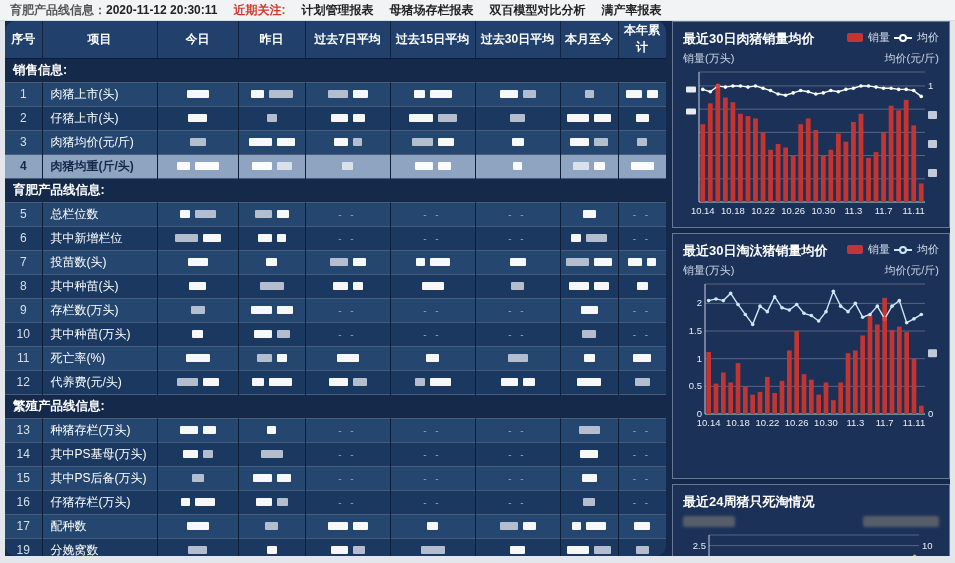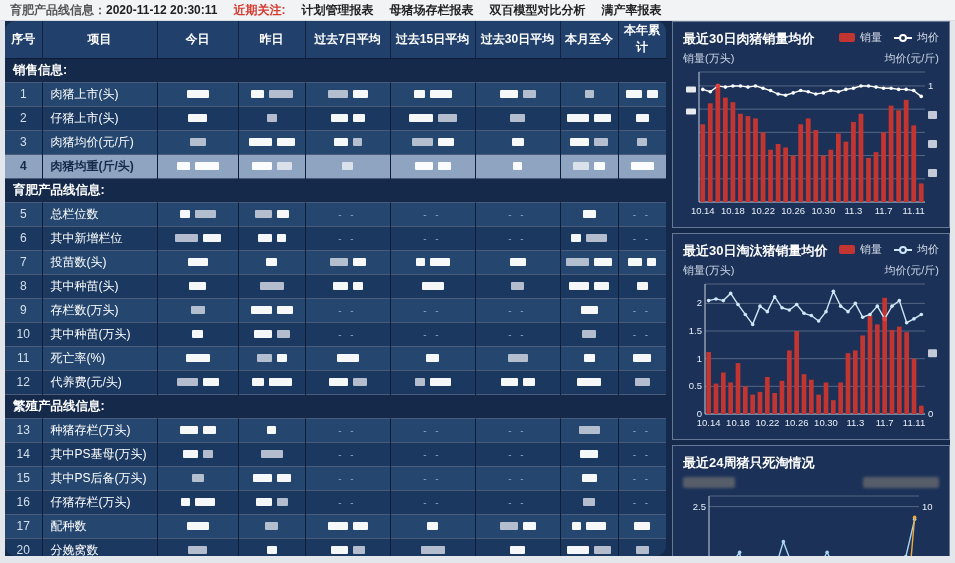--- a/index.html
+++ b/index.html
@@ -40,21 +40,21 @@
   tr.row-hl .blk.gray { background:#dde3ec; }
   td.c-val { text-align:center; }
   .dash { color:#8fa3bd; font-size:10px; letter-spacing:3px; }
 
   
   .charts-col { flex:1; display:flex; flex-direction:column; gap:5px; overflow:hidden; }
   .panel { background:#1b3158; border:1px solid rgba(165,178,200,.55);
            padding:8px 10px 4px 10px; flex:none; }
   .panel-head { display:flex; justify-content:space-between; align-items:flex-start; min-height:20px; }
   .panel-title { color:#fff; font-weight:bold; font-size:13px; line-height:18px; }
-  .legend { display:flex; gap:12px; align-items:center; color:#d6dde9; font-size:11px; }
+  .legend { display:flex; gap:4px; align-items:center; color:#d6dde9; font-size:11px; }
   .legend.grid { display:grid; grid-template-columns:auto auto; gap:3px 12px; }
   .legend-item { display:flex; align-items:center; gap:5px; cursor:pointer; white-space:nowrap; }
   .lg-bar { width:16px; height:9px; border-radius:2px; flex:none; }
   .lg-line { position:relative; width:18px; height:2px; flex:none; }
   .lg-dot { position:absolute; left:50%; top:50%; transform:translate(-50%,-50%);
             width:8px; height:8px; border-radius:50%; background:#1b3158; border:2px solid #fff; }
   .sublabels { display:flex; justify-content:space-between; align-items:center;
                color:#ccd5e4; font-size:11px; height:16px; }
   .redact-label { height:11px; background:#62666e; border-radius:2px; filter:blur(1.5px); opacity:.85; }
   .rl-left { width:52px; } .rl-right { width:76px; }
@@ -684,21 +684,21 @@
                   <span class="blk" style="width: 20px;"></span>
                 </div>
               </td>
               <td class="c-val">
                 <div class="blocks">
                   <span class="blk" style="width: 16px;"></span>
                 </div>
               </td>
             </tr>
             <tr class="row-b">
-              <td class="c-no">20</td>
+              <td class="c-no">19</td>
               <td class="c-label">分娩窝数</td>
               <td class="c-val">
                 <div class="blocks">
                   <span class="blk gray" style="width: 19px;"></span>
                 </div>
               </td>
               <td class="c-val">
                 <div class="blocks">
                   <span class="blk" style="width: 10px;"></span>
                 </div>
@@ -838,21 +838,21 @@
             <text x="49.9" y="148" text-anchor="middle" font-size="9.5" fill="#e8eef7" font-family="&quot;Liberation Sans&quot;,&quot;DejaVu Sans&quot;,sans-serif">10.18</text>
             <text x="80.03333333333333" y="148" text-anchor="middle" font-size="9.5" fill="#e8eef7" font-family="&quot;Liberation Sans&quot;,&quot;DejaVu Sans&quot;,sans-serif">10.22</text>
             <text x="110.16666666666667" y="148" text-anchor="middle" font-size="9.5" fill="#e8eef7" font-family="&quot;Liberation Sans&quot;,&quot;DejaVu Sans&quot;,sans-serif">10.26</text>
             <text x="140.3" y="148" text-anchor="middle" font-size="9.5" fill="#e8eef7" font-family="&quot;Liberation Sans&quot;,&quot;DejaVu Sans&quot;,sans-serif">10.30</text>
             <text x="170.43333333333334" y="148" text-anchor="middle" font-size="9.5" fill="#e8eef7" font-family="&quot;Liberation Sans&quot;,&quot;DejaVu Sans&quot;,sans-serif">11.3</text>
             <text x="200.56666666666666" y="148" text-anchor="middle" font-size="9.5" fill="#e8eef7" font-family="&quot;Liberation Sans&quot;,&quot;DejaVu Sans&quot;,sans-serif">11.7</text>
             <text x="230.7" y="148" text-anchor="middle" font-size="9.5" fill="#e8eef7" font-family="&quot;Liberation Sans&quot;,&quot;DejaVu Sans&quot;,sans-serif">11.11</text>
           </svg>
       </div>
 
-      <div class="panel" style="height:207px">
+      <div class="panel" style="height:246px">
         <div class="panel-head">
           <div class="panel-title">最近30日淘汰猪销量均价</div>
           <div class="legend">
               <span class="legend-item">
                 <span class="lg-bar" style="background: rgb(194, 53, 49);"></span>
                 <span>销量</span>
               </span>
               <span class="legend-item">
                 <span class="lg-line" style="background: rgb(207, 232, 247);">
                   <i class="lg-dot" style="border-color: rgb(207, 232, 247);"></i>

